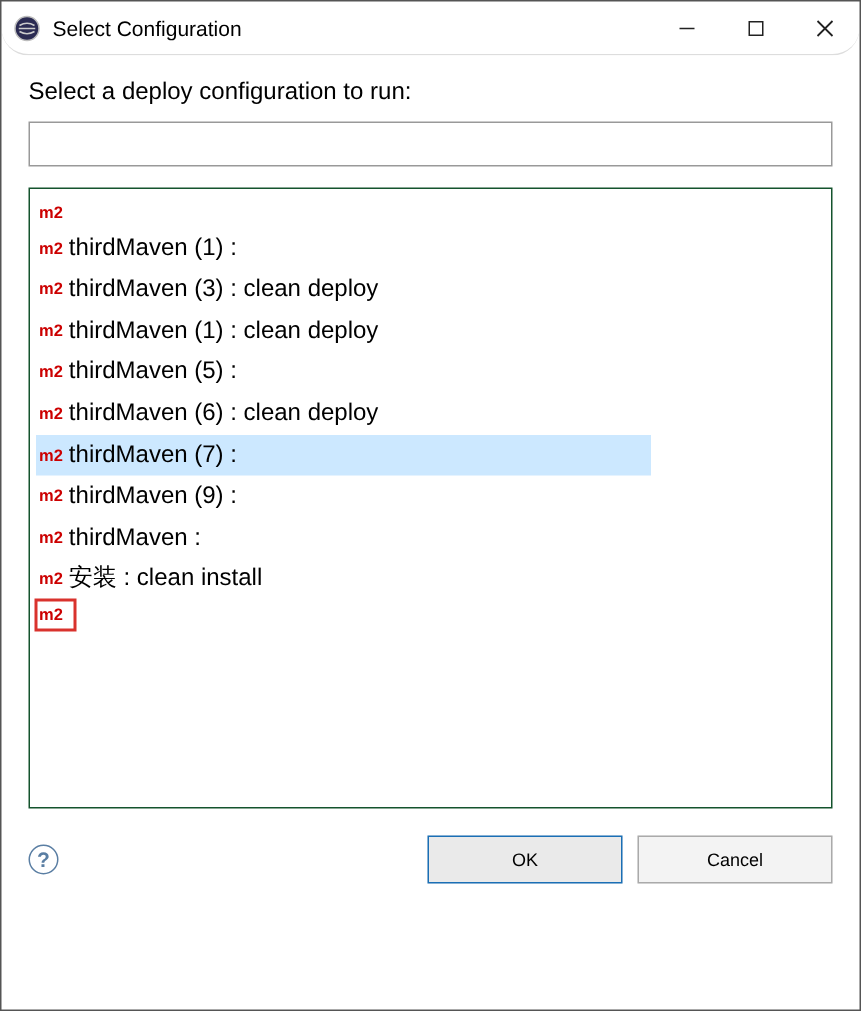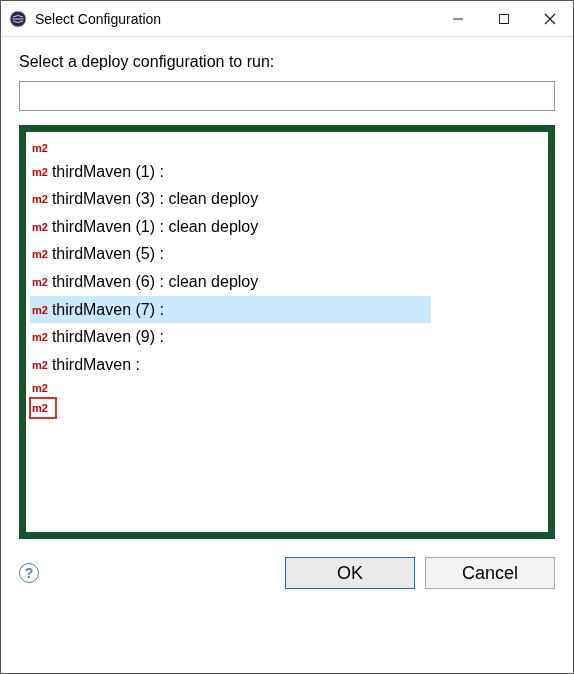--- a/index.html
+++ b/index.html
@@ -12,20 +12,21 @@
     height: 674px;
     overflow: hidden;
     border: 1px solid #555;
   }
   .titlebar {
     height: 36px;
     display: flex;
     align-items: center;
     border-bottom: 1px solid #ddd;
     padding-left: 8px;
+    border-radius: 18px;
   }
   .titlebar-icon {
     width: 18px; height: 18px;
     margin-right: 8px;
   }
   .titlebar-title { flex: 0 0 auto; font-size: 14px; }
   .titlebar-spacer { flex: 1; }
   .win-btn {
     width: 46px; height: 36px;
     display: flex; align-items: center; justify-content: center;
@@ -44,21 +45,21 @@
   .filter-input {
     width: 100%;
     height: 30px;
     border: 1px solid #999;
     padding: 2px 6px;
     font-size: 14px;
     outline: none;
   }
   .listbox {
     margin-top: 14px;
-    border: 7px solid #14532d;
+    border: 1px solid #14532d;
     height: 414px;
     overflow-y: auto;
     padding: 6px 4px;
     font-size: 16px;
   }
   .list-item {
     display: flex;
     align-items: center;
     padding: 1px 4px 1px 2px;
     line-height: 1.6;
@@ -93,21 +94,21 @@
     color: #5a7ea3;
     display: flex; align-items: center; justify-content: center;
     font-size: 14px; font-weight: bold;
   }
   .footer-spacer { flex: 1; }
   .btn {
     min-width: 130px;
     height: 32px;
     border: 1px solid #aaa;
     background: #f3f3f3;
-    font-size: 18px;
+    font-size: 12px;
     padding: 0 10px;
   }
   .btn.primary {
     border: 1.5px solid #1a6fb5;
     background-color: #eaeaea;
   }
 </style>
 </head>
 <body>
 
@@ -174,20 +175,21 @@
       <div class="list-item">
         <span class="m2">m2</span>
         <span>thirdMaven (9) :</span>
       </div>
       <div class="list-item">
         <span class="m2">m2</span>
         <span>thirdMaven :</span>
       </div>
       <div class="list-item">
         <span class="m2">m2</span>
+        <span>安装 : clean install</span>
       </div>
       <div class="list-item boxed">
         <span class="m2">m2</span>
       </div>
     </div>
 </div>
 
 <div class="footer">
   <div class="help-icon">?</div>
   <div class="footer-spacer"></div>

